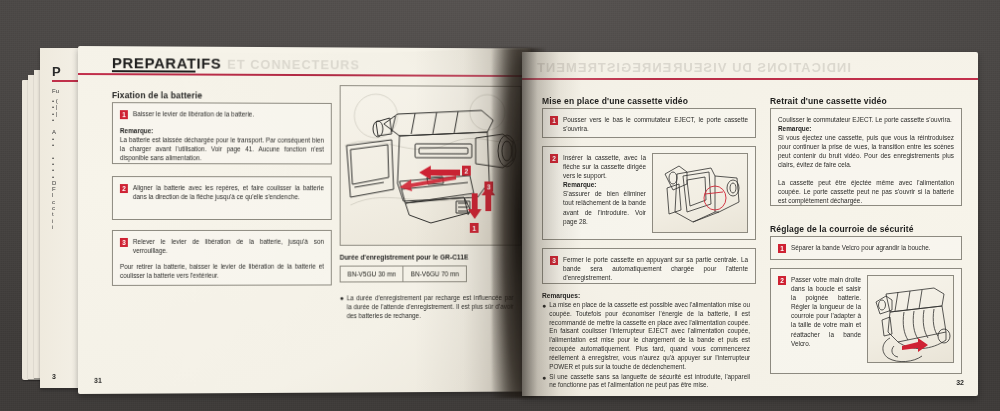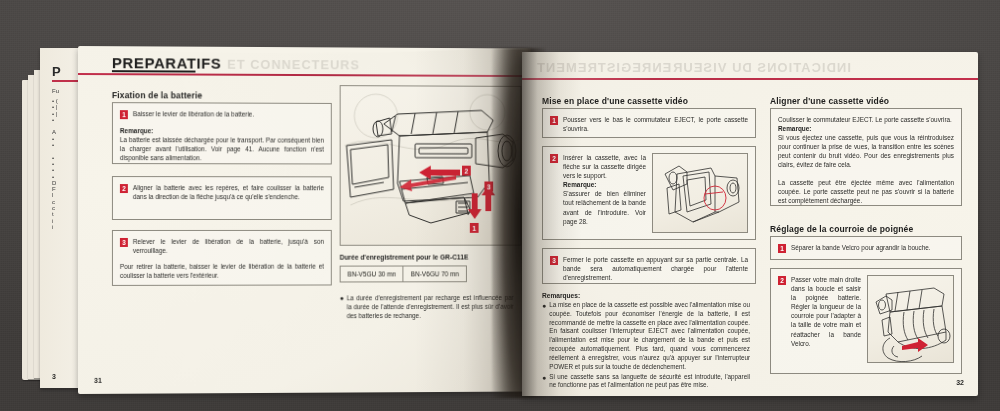--- a/index.html
+++ b/index.html
@@ -397,30 +397,30 @@
         <div class="ritem">
           <div class="bul">●</div>
           <div class="bt">La mise en place de la cassette est possible avec l'alimentation mise ou coupée. Toutefois pour économiser l'énergie de la batterie, il est recommandé de mettre la cassette en place avec l'alimentation coupée. En faisant coulisser l'interrupteur EJECT avec l'alimentation coupée, l'alimentation est mise pour le chargement de la bande et puis est recoupée automatiquement. Plus tard, quand vous commencerez réellement à enregistrer, vous n'aurez qu'à appuyer sur l'interrupteur POWER et puis sur la touche de déclenchement.</div>
         </div>
         <div class="ritem">
           <div class="bul">●</div>
           <div class="bt">Si une cassette sans sa languette de sécurité est introduite, l'appareil ne fonctionne pas et l'alimentation ne peut pas être mise.</div>
         </div>
       </div>
 
-      <div class="section-head" style="left:248px; top:44px;">Aligner d'une cassette vidéo</div>
+      <div class="section-head" style="left:248px; top:44px;">Retrait d'une cassette vidéo</div>
 
       <div class="ibox" style="left:248px; top:56px; width:192px; height:98px;">
         <div class="txt">Coulisser le commutateur EJECT. Le porte cassette s'ouvrira.</div>
         <div class="lbl">Remarque:</div>
         <div class="blk">Si vous éjectez une cassette, puis que vous la réintroduisez pour continuer la prise de vues, la transition entre les scènes peut contenir du bruit vidéo. Pour des enregistrements plus clairs, évitez de faire cela.</div>
         <div class="blk" style="margin-top:8px;">La cassette peut être éjectée même avec l'alimentation coupée. Le porte cassette peut ne pas s'ouvrir si la batterie est complètement déchargée.</div>
       </div>
 
-      <div class="section-head" style="left:248px; top:172px;">Réglage de la courroie de poignée</div>
+      <div class="section-head" style="left:248px; top:172px;">Réglage de la courroie de sécurité</div>
 
       <div class="ibox" style="left:248px; top:184px; width:192px; height:24px;">
         <div class="step">
           <div class="badge">1</div>
           <div class="txt">Séparer la bande Velcro pour agrandir la bouche.</div>
         </div>
       </div>
 
       <div class="ibox" style="left:248px; top:216px; width:192px; height:106px;">
         <div style="display:flex; gap:6px;">

